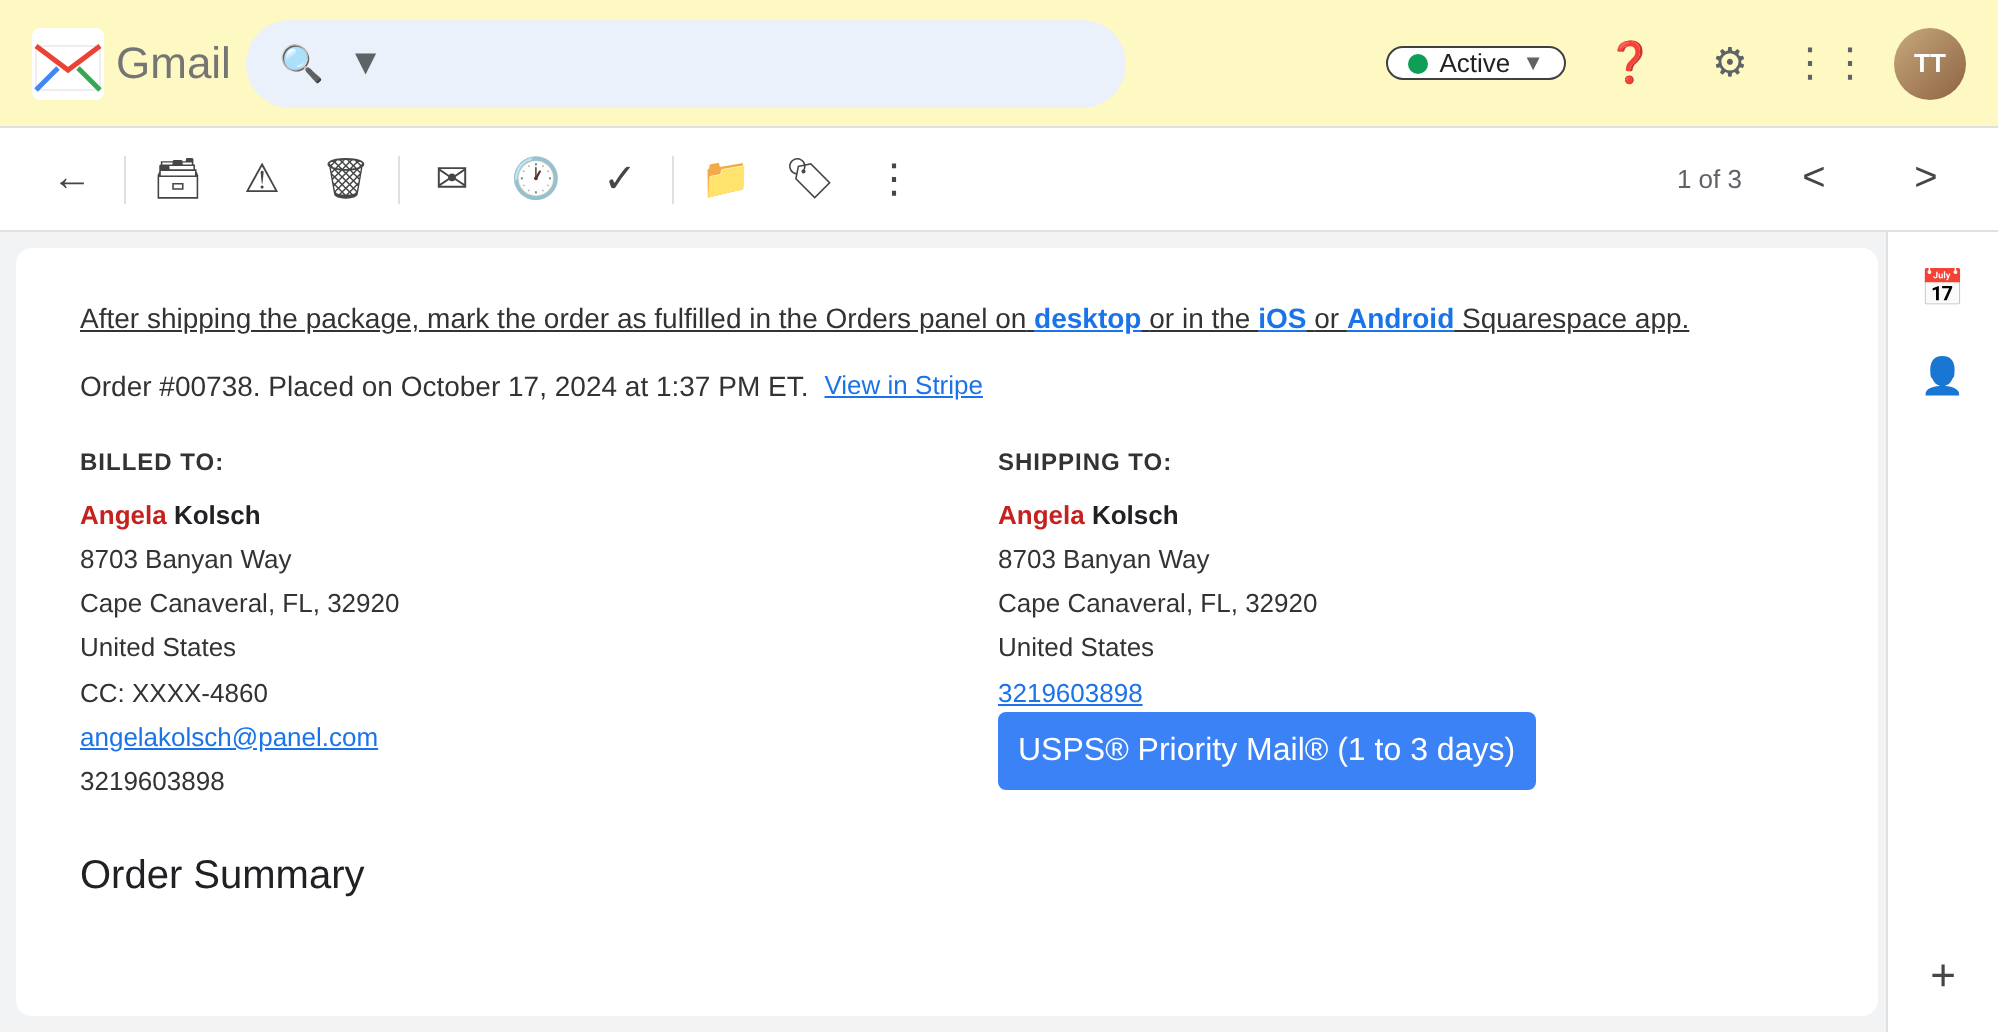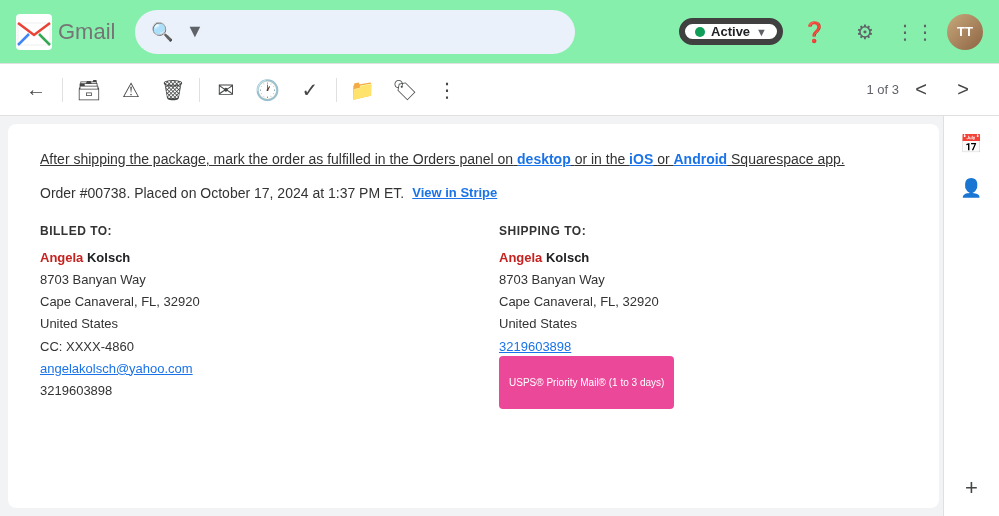--- a/index.html
+++ b/index.html
@@ -1,40 +1,40 @@
 <!DOCTYPE html>
 <html><head>
   <meta charset="utf-8">
   <style>
     * { box-sizing: border-box; margin: 0; padding: 0; }
     body { font-family: Arial, sans-serif; background: #f1f3f4; height: 516px; overflow: hidden; display: flex; flex-direction: column; }
 
     
     .top-bar {
-      display: flex; align-items: center; background: #86efac; padding: 6px 16px; height: 64px;
-      border-bottom: 1px solid #e0e0e0; gap: 12px;
+      display: flex; align-items: center; background: #fef9c3; padding: 6px 16px; height: 64px;
+      border-bottom: 1px solid #e0e0e0; gap: 0;
     }
     .gmail-logo { display: flex; align-items: center; gap: 4px; margin-right: 8px; }
     .gmail-logo svg { width: 36px; height: 36px; }
     .gmail-logo-text { font-size: 22px; color: #757575; font-weight: 300; margin-left: 2px; }
     .search-bar {
       display: flex; align-items: center; background: #eaf1fb; border-radius: 24px;
       flex: 1; max-width: 440px; padding: 8px 16px; gap: 8px; height: 44px;
     }
     .search-bar input {
       border: none; background: transparent; font-size: 16px; color: #202124; outline: none; width: 100%;
     }
     .search-icon { color: #5f6368; font-size: 18px; }
     .search-options-btn {
       background: none; border: none; cursor: pointer; color: #5f6368; font-size: 18px; margin-left: 4px;
     }
     .top-right { display: flex; align-items: center; gap: 14px; margin-left: auto; }
     .active-badge {
-      display: flex; align-items: center; gap: 6px; background: #fff; border: 6px solid #404040;
-      border-radius: 20px; padding: 0 10px; font-size: 13px; color: #202124; font-weight: bold;
+      display: flex; align-items: center; gap: 6px; background: #fff; border: 1px solid #404040;
+      border-radius: 20px; padding: 0 10px; font-size: 13px; color: #202124;
     }
     .active-dot { width: 10px; height: 10px; background: #0f9d58; border-radius: 50%; }
     .active-chevron { font-size: 11px; color: #5f6368; }
     .icon-btn {
       background: none; border: none; cursor: pointer; color: #5f6368; font-size: 20px;
       width: 36px; height: 36px; display: flex; align-items: center; justify-content: center;
       border-radius: 50%;
     }
     .avatar-btn {
       width: 36px; height: 36px; border-radius: 50%; overflow: hidden; cursor: pointer; border: none;
@@ -50,21 +50,21 @@
     .toolbar {
       display: flex; align-items: center; background: #fff; padding: 4px 16px; height: 52px;
       border-bottom: 1px solid #e0e0e0; gap: 2px;
     }
     .toolbar-btn {
       background: none; border: none; cursor: pointer; color: #444746; font-size: 20px;
       width: 40px; height: 40px; display: flex; align-items: center; justify-content: center;
       border-radius: 50%; gap: 4px;
     }
     .toolbar-separator { width: 1px; height: 24px; background: #e0e0e0; margin: 0 4px; }
-    .nav-count { font-size: 13px; color: #5f6368; margin-left: auto; display: flex; align-items: center; gap: 2px; }
+    .nav-count { font-size: 13px; color: #5f6368; margin-left: auto; display: flex; align-items: center; gap: 16px; }
 
     
     .main-area {
       display: flex; flex: 1; overflow: hidden;
     }
 
     
     .email-content {
       flex: 1; background: #fff; overflow-y: auto; padding: 24px 32px;
       margin: 8px; margin-right: 4px; border-radius: 8px;
@@ -74,35 +74,35 @@
       font-size: 26px; font-weight: 400; color: #202124; line-height: 1.4; margin-bottom: 20px;
     }
 
     .email-body { font-size: 14px; color: #333; line-height: 1.6; }
     .email-body p { margin-bottom: 12px; text-decoration: underline; }
 
     .email-link { color: #1a73e8; text-decoration: underline; cursor: pointer; }
     .email-link-bold { color: #1a73e8; text-decoration: underline; cursor: pointer; font-weight: bold; }
 
     .order-line { font-size: 14px; color: #333; margin-bottom: 16px; display: flex; align-items: center; gap: 8px; flex-wrap: wrap; }
-    .stripe-link { color: #1a73e8; text-decoration: underline; cursor: pointer; font-weight: 700; font-size: 13px; }
+    .stripe-link { color: #1a73e8; text-decoration: underline; cursor: pointer; font-weight: 400; font-size: 13px; }
 
     
     .address-section { display: flex; gap: 51px; margin-bottom: 20px; }
     .address-block { flex: 1; font-size: 13px; color: #333; line-height: 1.7; }
     .address-block h4 { font-size: 12px; font-weight: 700; color: #333; margin-bottom: 6px; letter-spacing: 0.5px; }
     .address-name-bold { font-weight: 700; color: #202124; }
     .address-name-highlight { color: #c5221f; font-weight: 700; text-align: right; }
     .phone-link { color: #1a73e8; text-decoration: underline; cursor: pointer; }
 
     
     .tooltip-container { position: relative; display: inline; }
     .tooltip-box {
-      position: absolute; top: 100%; left: 0; background: #ec4899; color: #fff;
-      font-size: 10px; padding: 18px 10px; border-radius: 4px; white-space: nowrap; z-index: 10;
+      position: absolute; top: 100%; left: 0; background: #3b82f6; color: #fff;
+      font-size: 16px; padding: 6px 10px; border-radius: 4px; white-space: nowrap; z-index: 10;
       margin-top: 2px;
     }
 
     
     .order-summary-title { font-size: 20px; font-weight: 400; color: #202124; margin-bottom: 14px; }
 
     
     .right-sidebar {
       width: 56px; background: #fff; display: flex; flex-direction: column; align-items: center;
       border-left: 1px solid #e0e0e0; padding: 8px 0; gap: 4px;
@@ -202,40 +202,41 @@
         <div class="address-block">
           <h4>BILLED TO:</h4>
           <div>
             <span class="address-name-highlight">Angela</span><span class="address-name-bold"> Kolsch</span>
           </div>
           <div>8703 Banyan Way</div>
           <div>Cape Canaveral, FL, 32920</div>
           <div>United States</div>
           <div>CC: XXXX-4860</div>
           <div>
-            <a class="email-link">angelakolsch@yahoo.com</a>
+            <a class="email-link">angelakolsch@panel.com</a>
           </div>
           <div>3219603898</div>
         </div>
 
         <div class="address-block">
           <h4>SHIPPING TO:</h4>
           <div>
             <span class="address-name-highlight">Angela</span><span class="address-name-bold"> Kolsch</span>
           </div>
           <div>8703 Banyan Way</div>
           <div>Cape Canaveral, FL, 32920</div>
           <div>United States</div>
           <div class="tooltip-container">
             <a class="phone-link">3219603898</a>
             <div class="tooltip-box">USPS® Priority Mail® (1 to 3 days)</div>
           </div>
         </div>
       </div>
 
+      <div class="order-summary-title">Order Summary</div>
 
     </div>
   </div>
 
   <div class="right-sidebar">
     <div class="sidebar-tab">📅</div>
     <div class="sidebar-tab">👤</div>
     <div class="sidebar-add">+</div>
   </div>
 

